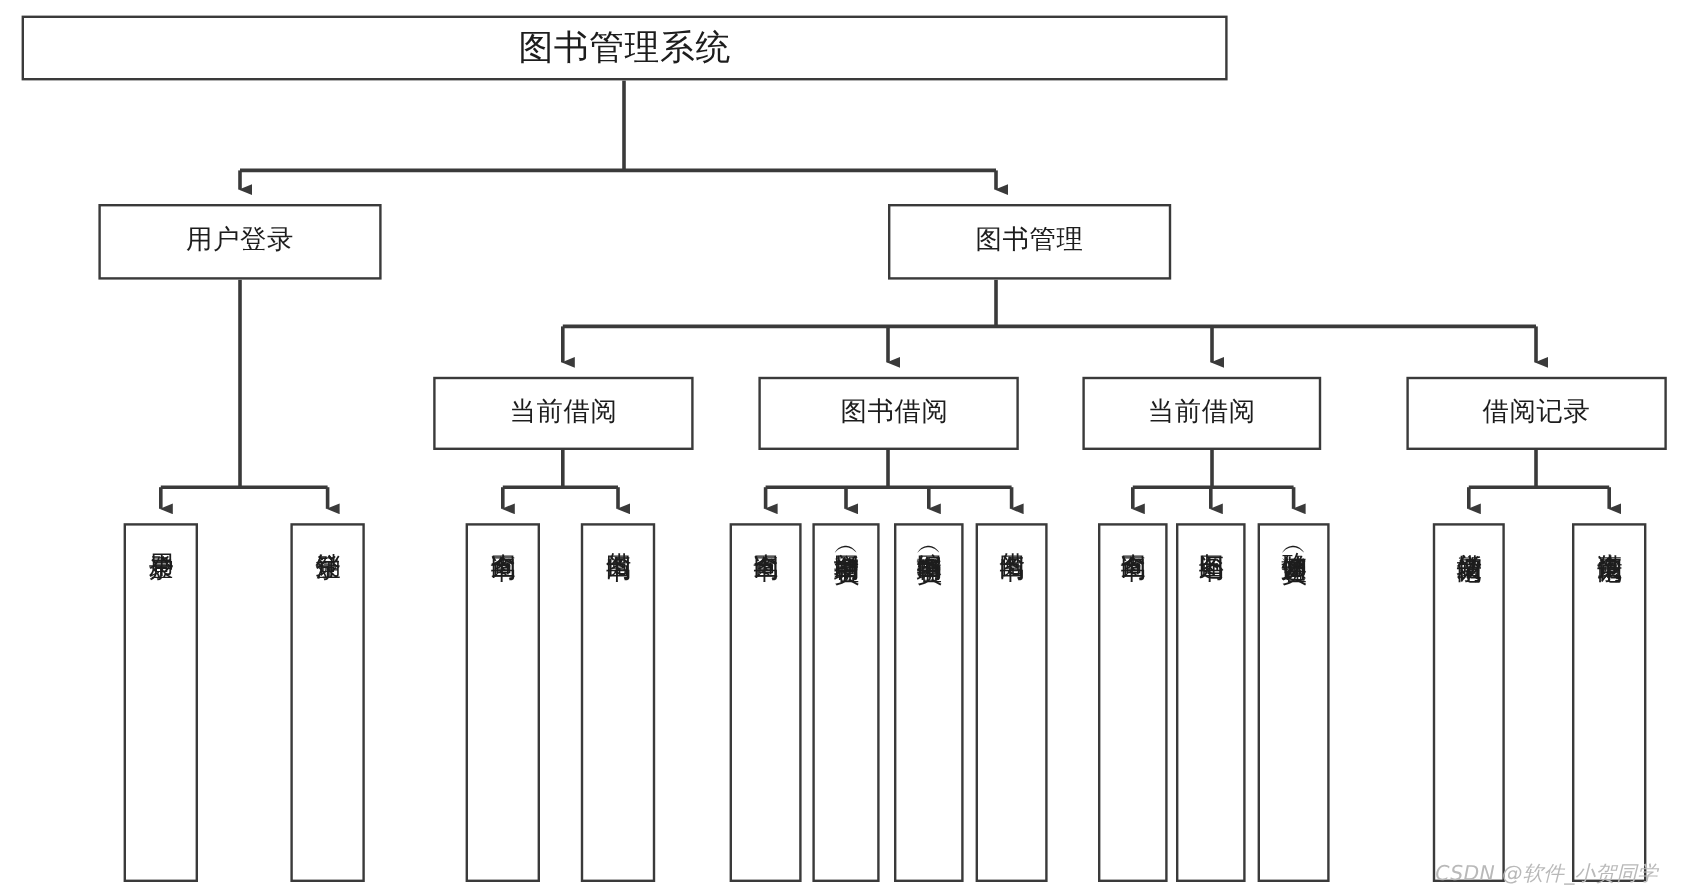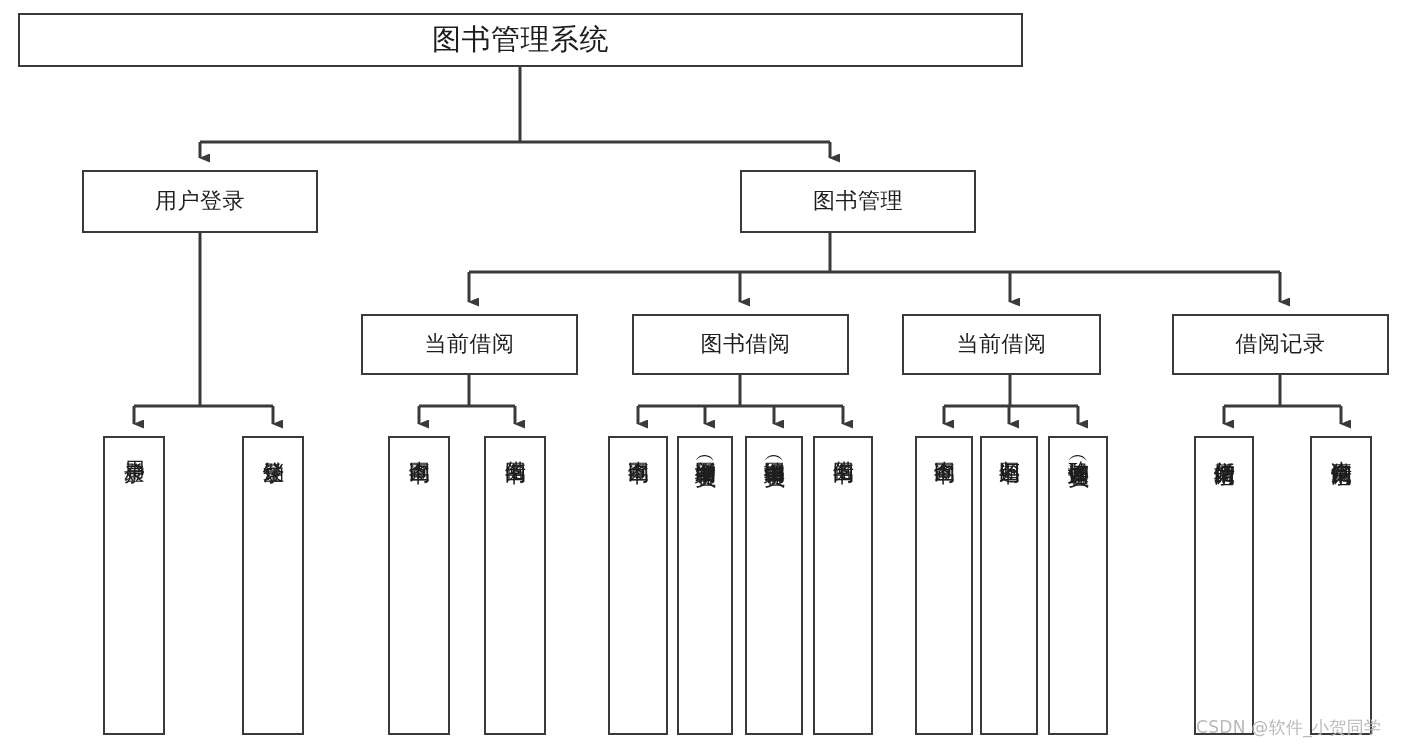--- a/index.html
+++ b/index.html
@@ -56,20 +56,21 @@
     white-space: nowrap;
   }
   .watermark {
     position: absolute;
     left: 1196px;
     top: 716px;
     font-size: 17px;
     color: #b9b9b9;
     white-space: nowrap;
     letter-spacing: 0.3px;
+    font-style: italic;
   }
 </style>
 </head>
 <body>
 
 <div id="canvas">
 
   <svg class="edges" viewBox="0 0 1405 747">
     <defs>
       <marker id="arrowhead" markerWidth="9" markerHeight="11" refX="4.5" refY="10" orient="auto" markerUnits="userSpaceOnUse">

